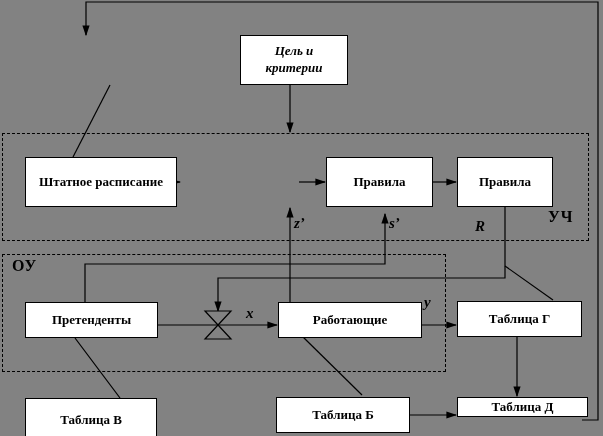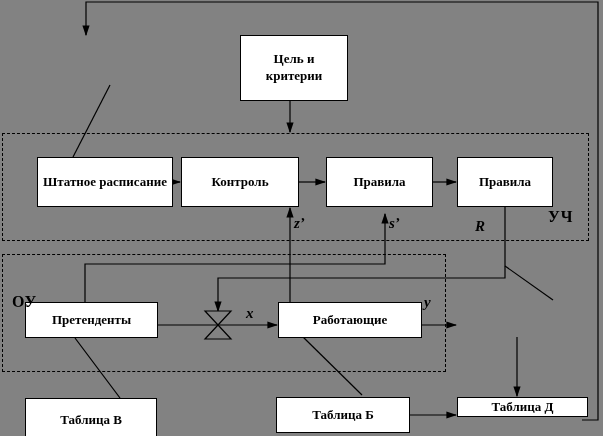--- a/index.html
+++ b/index.html
@@ -31,35 +31,35 @@
     position:absolute;
     font-weight:bold;font-size:16px;color:#000;
     letter-spacing:1px;
   }
   .sig{
     position:absolute;
     font-style:italic;font-weight:bold;font-size:15px;color:#000;
   }
   
   #n-table-a    {left:23px; top:36px; width:112px;height:49px;}
-  #n-goal       {left:240px;top:35px; width:108px;height:66px;}
-  #n-staff      {left:25px; top:157px;width:136px;height:50px;margin-left:12px;}
+  #n-goal       {left:240px;top:35px; width:108px;height:50px;font-style:italic;}
+  #n-staff      {left:25px; top:157px;width:152px;height:50px;}
   #n-control    {left:181px;top:157px;width:118px;height:50px;}
   #n-rules      {left:326px;top:157px;width:107px;height:50px;}
   #n-decisions  {left:457px;top:157px;width:96px; height:50px;}
   #n-applicants {left:25px; top:302px;width:133px;height:36px;}
   #n-workers    {left:278px;top:302px;width:144px;height:36px;}
   #n-table-g    {left:457px;top:301px;width:125px;height:36px;}
   #n-table-v    {left:25px; top:398px;width:132px;height:45px;}
   #n-table-b    {left:276px;top:397px;width:134px;height:36px;}
   #n-table-d    {left:457px;top:397px;width:131px;height:20px;}
   #region-uch   {left:2px;  top:133px;width:587px;height:108px;}
   #region-ou    {left:2px;  top:254px;width:444px;height:118px;}
   #lbl-uch      {left:548px;top:208px;}
-  #lbl-ou       {left:12px; top:257px;margin-top:36px;}
+  #lbl-ou       {left:12px; top:257px;}
   #sig-z {left:294px;top:215px;}
   #sig-s {left:389px;top:215px;}
   #sig-r {left:475px;top:218px;}
   #sig-x {left:246px;top:305px;}
   #sig-y {left:424px;top:294px;}
 </style>
 </head>
 <body>
 
 <div id="canvas">
@@ -109,25 +109,25 @@
 
       <g fill="#828282">
         <polygon points="205,311 231,311 218,325"></polygon>
         <polygon points="205,339 231,339 218,325"></polygon>
       </g>
     </g>
   </svg>
 
   <div class="node" id="n-goal">Цель и критерии</div>
   <div class="node" id="n-staff">Штатное расписание</div>
-  <div class="node" id="n-control">Контроль</div>
   <div class="node" id="n-rules">Правила</div>
   <div class="node" id="n-decisions">Правила</div>
   <div class="node" id="n-applicants">Претенденты</div>
   <div class="node" id="n-workers">Работающие</div>
+  <div class="node" id="n-table-g">Таблица Г</div>
   <div class="node" id="n-table-v">Таблица В</div>
   <div class="node" id="n-table-b">Таблица Б</div>
   <div class="node" id="n-table-d">Таблица Д</div>
 
   <div class="region-label" id="lbl-uch">УЧ</div>
   <div class="region-label" id="lbl-ou">ОУ</div>
 
   <div class="sig" id="sig-z">z’</div>
   <div class="sig" id="sig-s">s’</div>
   <div class="sig" id="sig-r">R</div>

